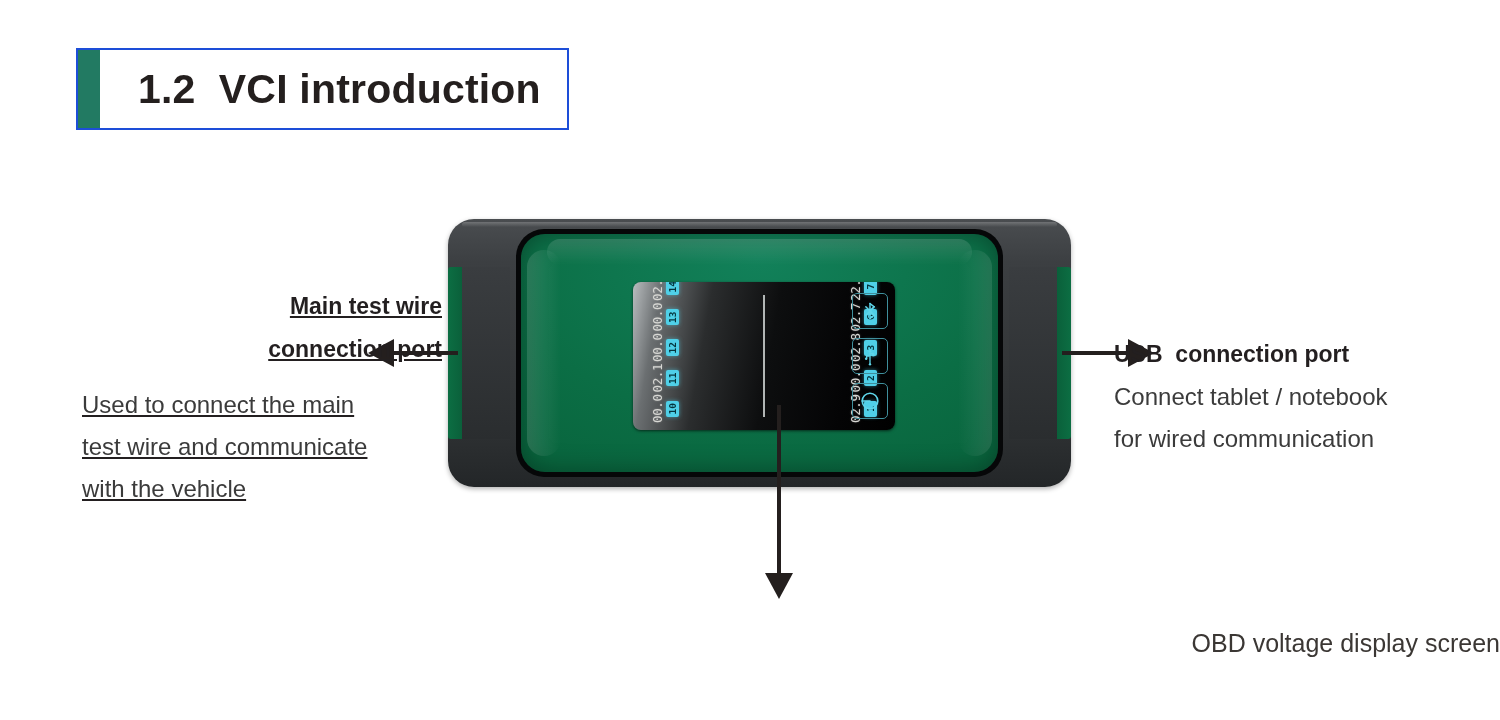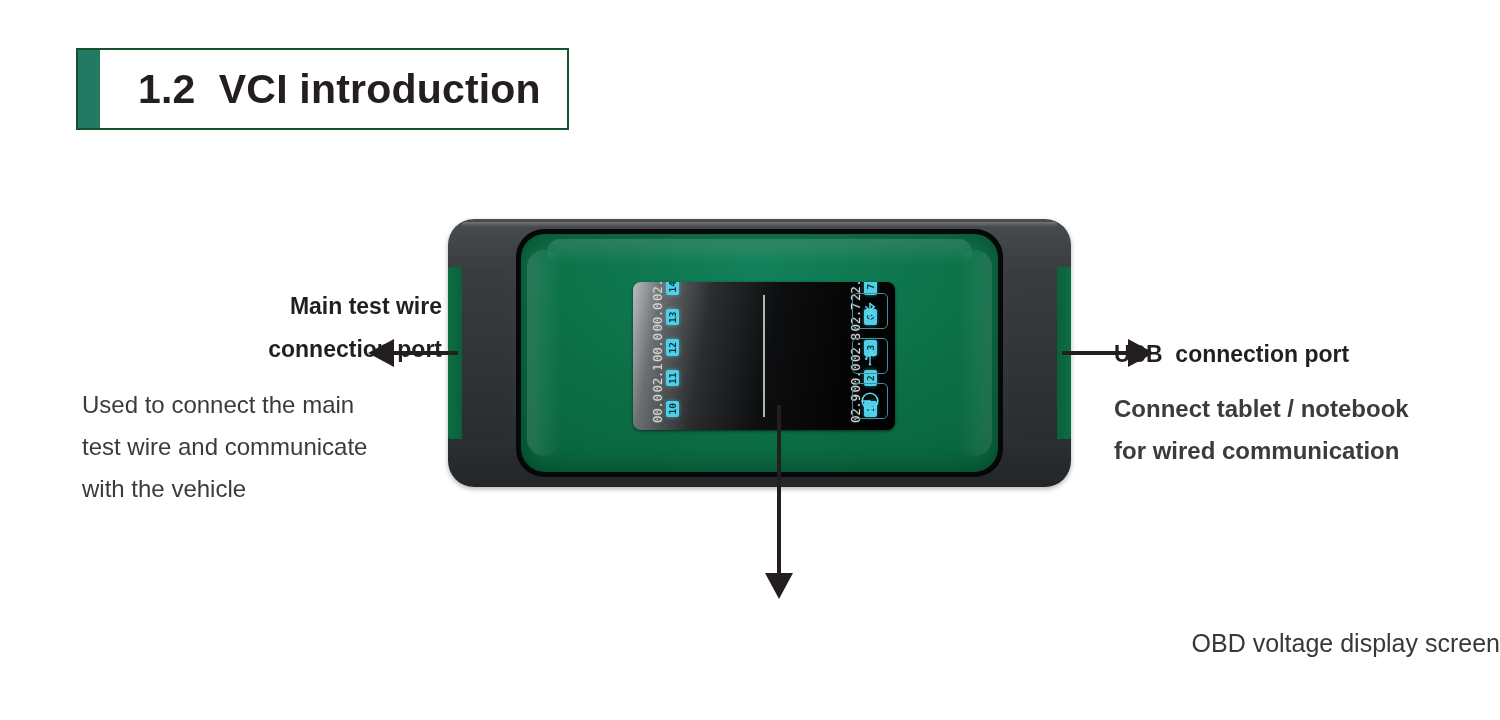--- a/index.html
+++ b/index.html
@@ -5,21 +5,21 @@
   html,body{margin:0;padding:0;}
   body{
     width:1500px;height:720px;background:#ffffff;
     font-family:"Liberation Sans","DejaVu Sans",sans-serif;
     color:#231f20;overflow:hidden;position:relative;
   }
   .page{position:absolute;inset:0;}
 
   
   .heading-wrap{position:absolute;left:76px;top:48px;display:flex;align-items:stretch;
-    height:82px;border:2px solid #14532d;background:#ffffff;box-sizing:border-box;}
+    height:82px;border:2px solid #1d4ed8;background:#ffffff;box-sizing:border-box;}
   .heading-block{width:22px;background:#227a62;flex:0 0 22px;}
   .heading-box{display:flex;align-items:center;padding:0 26px 0 38px;background:#fff;}
   .heading-text{font-size:41px;font-weight:bold;letter-spacing:.2px;color:#241f1e;
     white-space:pre;line-height:1;}
 
   
   .device{position:absolute;left:448px;top:219px;width:623px;height:268px;}
   .shell{position:absolute;inset:0;border-radius:26px;
      background:linear-gradient(180deg,#4a4d50 0%,#3c3f42 16%,#343739 50%,#2c2f31 82%,#232628 100%);
      box-shadow:0 2px 5px rgba(0,0,0,.30);}
@@ -88,24 +88,24 @@
   
   .down-line{left:777px;top:405px;width:4px;height:172px;}
   .down-head{left:765px;top:573px;border-left:14px solid transparent;border-right:14px solid transparent;
      border-top:26px solid #241f1e;}
 
   
   .callout{position:absolute;}
   .callout .title{font-size:23px;font-weight:bold;color:#231f20;line-height:1.85;white-space:pre;}
   .callout .body{font-size:24px;color:#3b3b3b;line-height:1.75;white-space:pre;}
 
-  .callout-left{left:82px;top:285px;width:360px;text-align:right;}
+  .callout-left{left:82px;top:285px;width:360px;text-align:right;text-decoration:underline;}
   .callout-left .body{text-align:left;margin-top:14px;}
   .callout-right{left:1114px;top:333px;width:320px;text-align:left;}
-  .callout-right .body{margin-top:12px;font-weight:bold;}
+  .callout-right .body{margin-top:0;}
   .callout-bottom{left:0;top:620px;width:1500px;text-align:right;}
   .callout-bottom .title{font-size:25px;font-weight:normal;color:#3b3734;}
 </style>
 </head>
 <body>
 
 <div class="page">
 
   <div class="heading-wrap">
     <div class="heading-block"></div>

